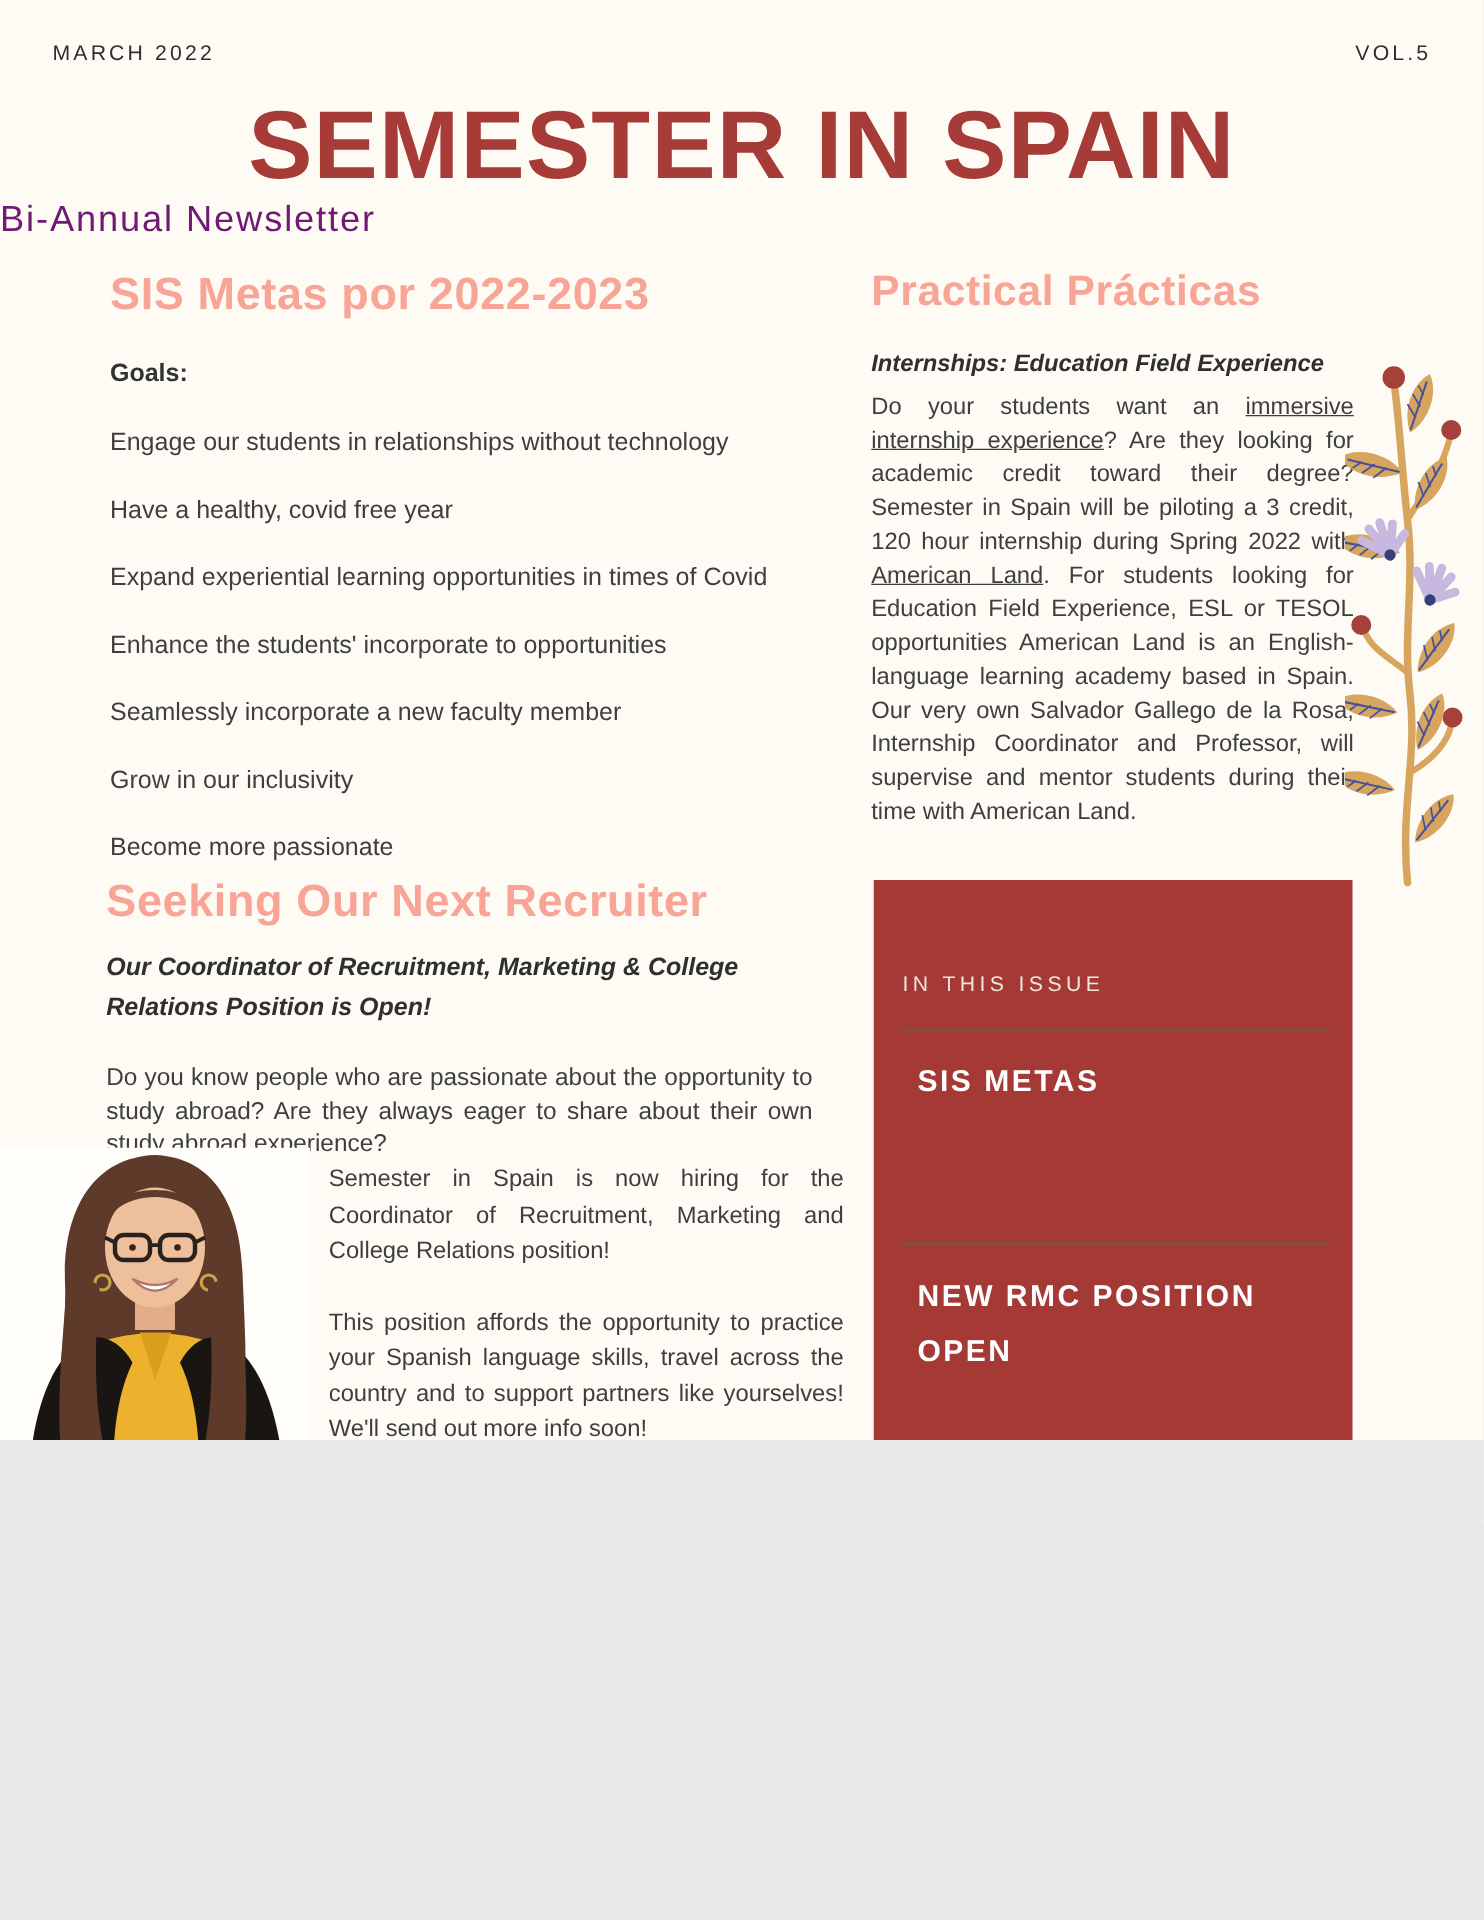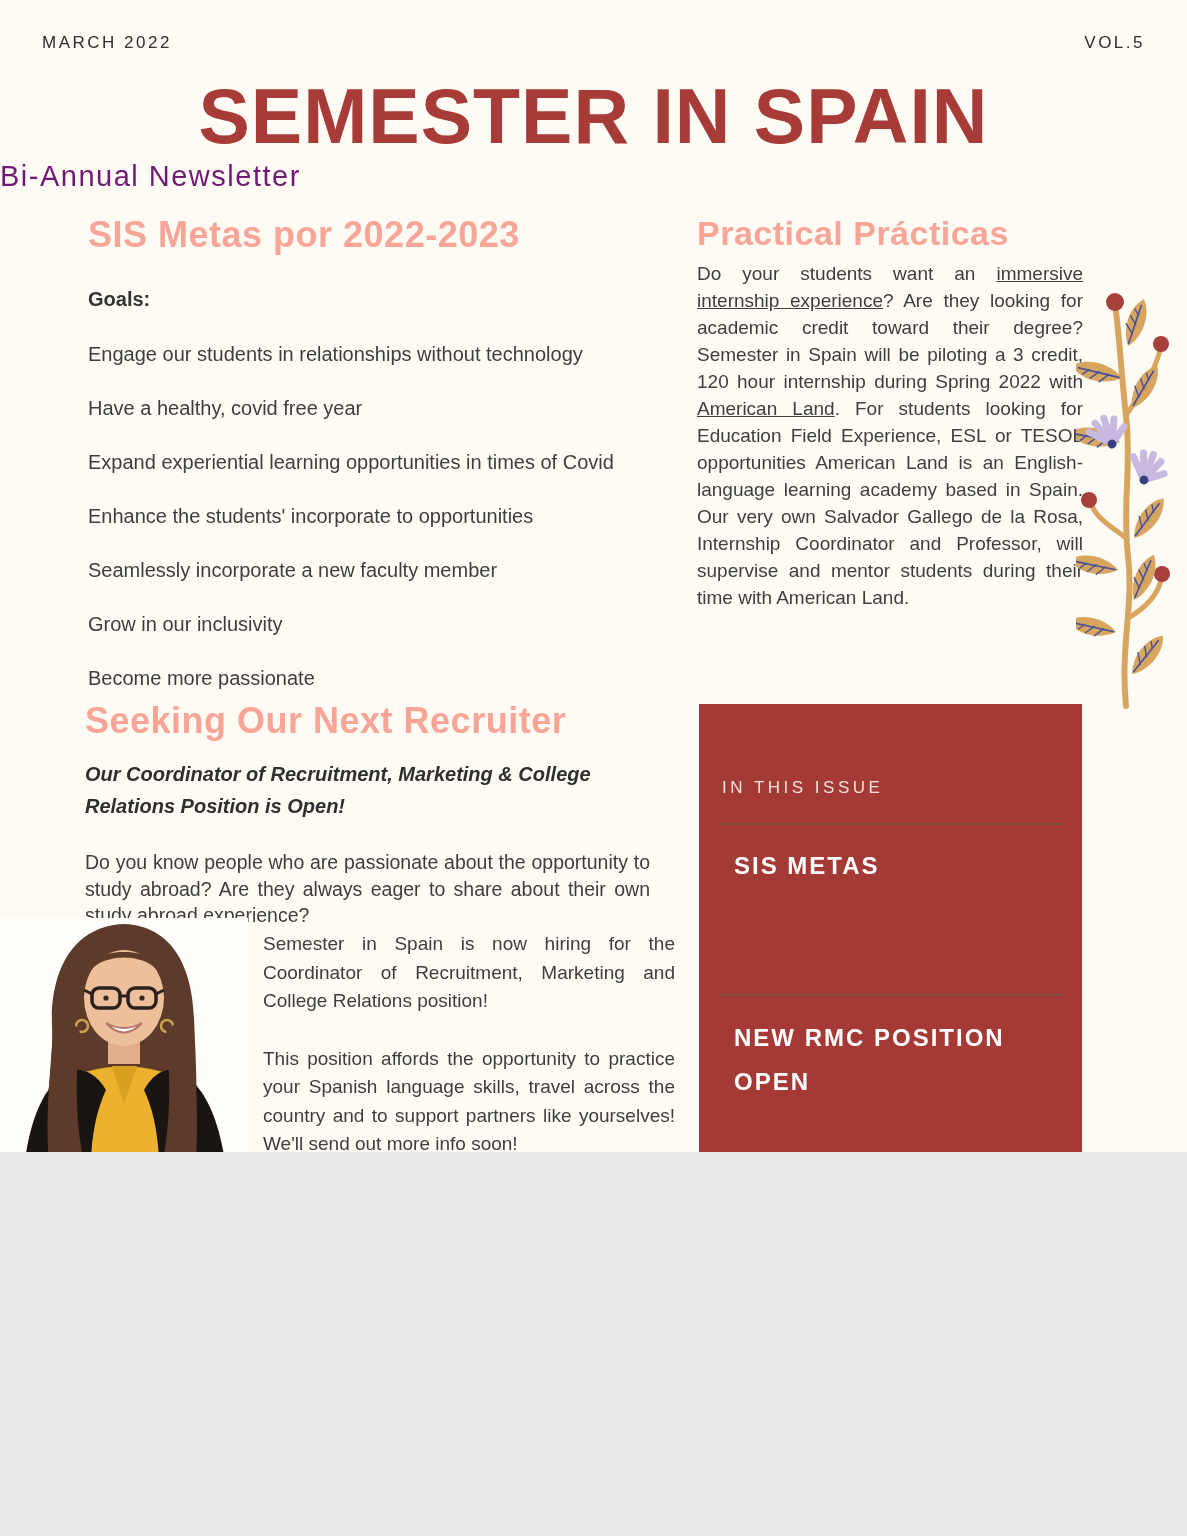--- a/index.html
+++ b/index.html
@@ -138,20 +138,21 @@
     <div class="goal-item">Have a healthy, covid free year</div>
     <div class="goal-item">Expand experiential learning opportunities in times of Covid</div>
     <div class="goal-item">Enhance the students' incorporate to opportunities</div>
     <div class="goal-item">Seamlessly incorporate a new faculty member</div>
     <div class="goal-item">Grow in our inclusivity</div>
     <div class="goal-item">Become more passionate</div>
   </div>
 
   <div class="col-right">
     <h2 class="section-heading">Practical Prácticas</h2>
+    <div class="article-subhead">Internships: Education Field Experience</div>
     <div class="article-body"><span>Do your students want an </span><span class="u">immersive internship experience</span><span>? Are they looking for academic credit toward their degree? Semester in Spain will be piloting a 3 credit, 120 hour internship during Spring 2022 with </span><span class="u">American Land</span><span>. For students looking for Education Field Experience, ESL or TESOL opportunities American Land is an English-language learning academy based in Spain. Our very own Salvador Gallego de la Rosa, Internship Coordinator and Professor, will supervise and mentor students during their time with American Land.</span></div>
   </div>
 
   <svg class="flower" viewBox="0 0 110 425">
     <defs>
       <g id="leaf">
         <path d="M0,0 C10,-16 30,-24 46,-18 C40,-4 18,6 0,0 Z" fill="#D8A55E"></path>
         <path d="M2,-1 L40,-16" stroke="#46519C" stroke-width="1.6" fill="none"></path>
         <path d="M12,-4 L16,-16 M21,-7 L25,-18 M30,-11 L33,-19" stroke="#46519C" stroke-width="1.4" fill="none"></path>
       </g>

